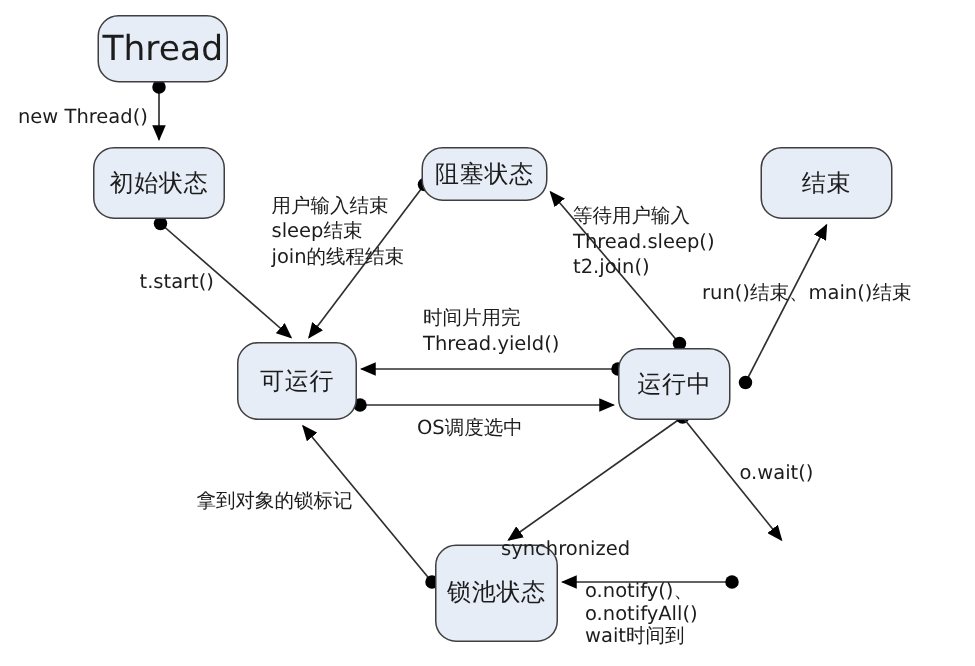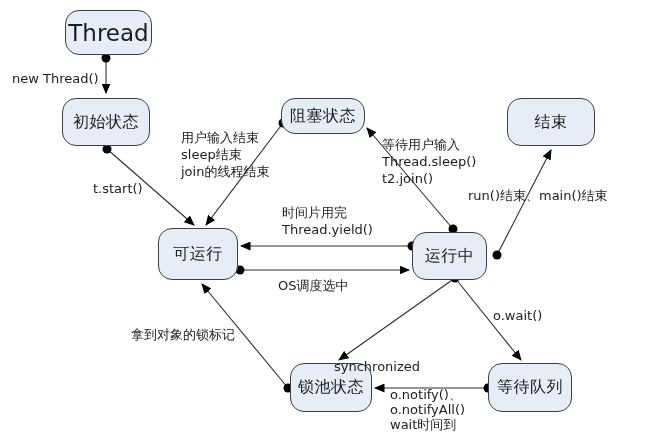--- a/index.html
+++ b/index.html
@@ -107,23 +107,22 @@
   <div class="node" style="left:62px;top:98px;width:88px;height:48px;">初始状态</div>
 
   <div class="node" style="left:281px;top:98px;width:84px;height:36px;">阻塞状态</div>
 
   <div class="node" style="left:507px;top:98px;width:88px;height:48px;">结束</div>
 
   <div class="node" style="left:158px;top:228px;width:80px;height:52px;">可运行</div>
 
   <div class="node" style="left:412px;top:232px;width:75px;height:48px;">运行中</div>
 
-  <div class="node" style="left:290px;top:363px;width:82px;height:49px;">锁池状态</div>
+  <div class="node" style="left:290px;top:363px;width:82px;height:65px;">锁池状态</div>
 
-  <div class="node" style="left:488px;top:363px;width:84px;height:49px;">等待队列</div>
 
   <div class="lbl" style="left:12px;top:70px;">new Thread()</div>
 
   <div class="lbl" style="left:93px;top:180px;">t.start()</div>
 
   <div class="lbl" style="left:181px;top:129px;">
     <span>用户输入结束</span>
     <span>sleep结束</span>
     <span>join的线程结束</span>
   </div>

